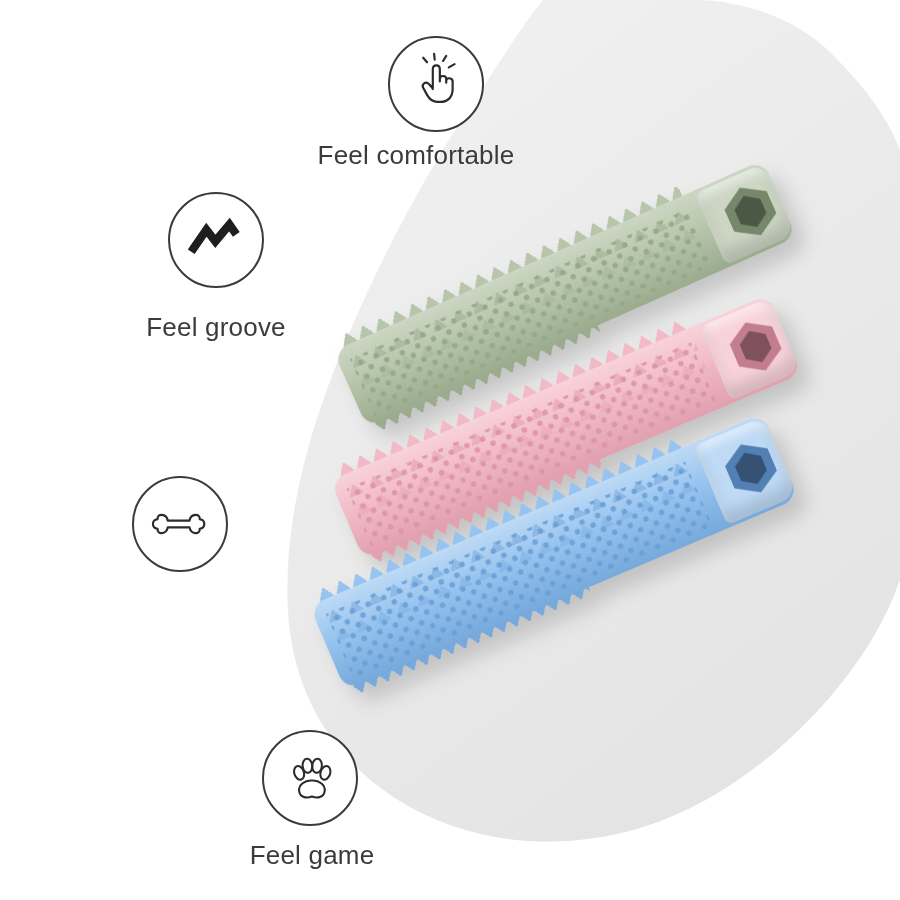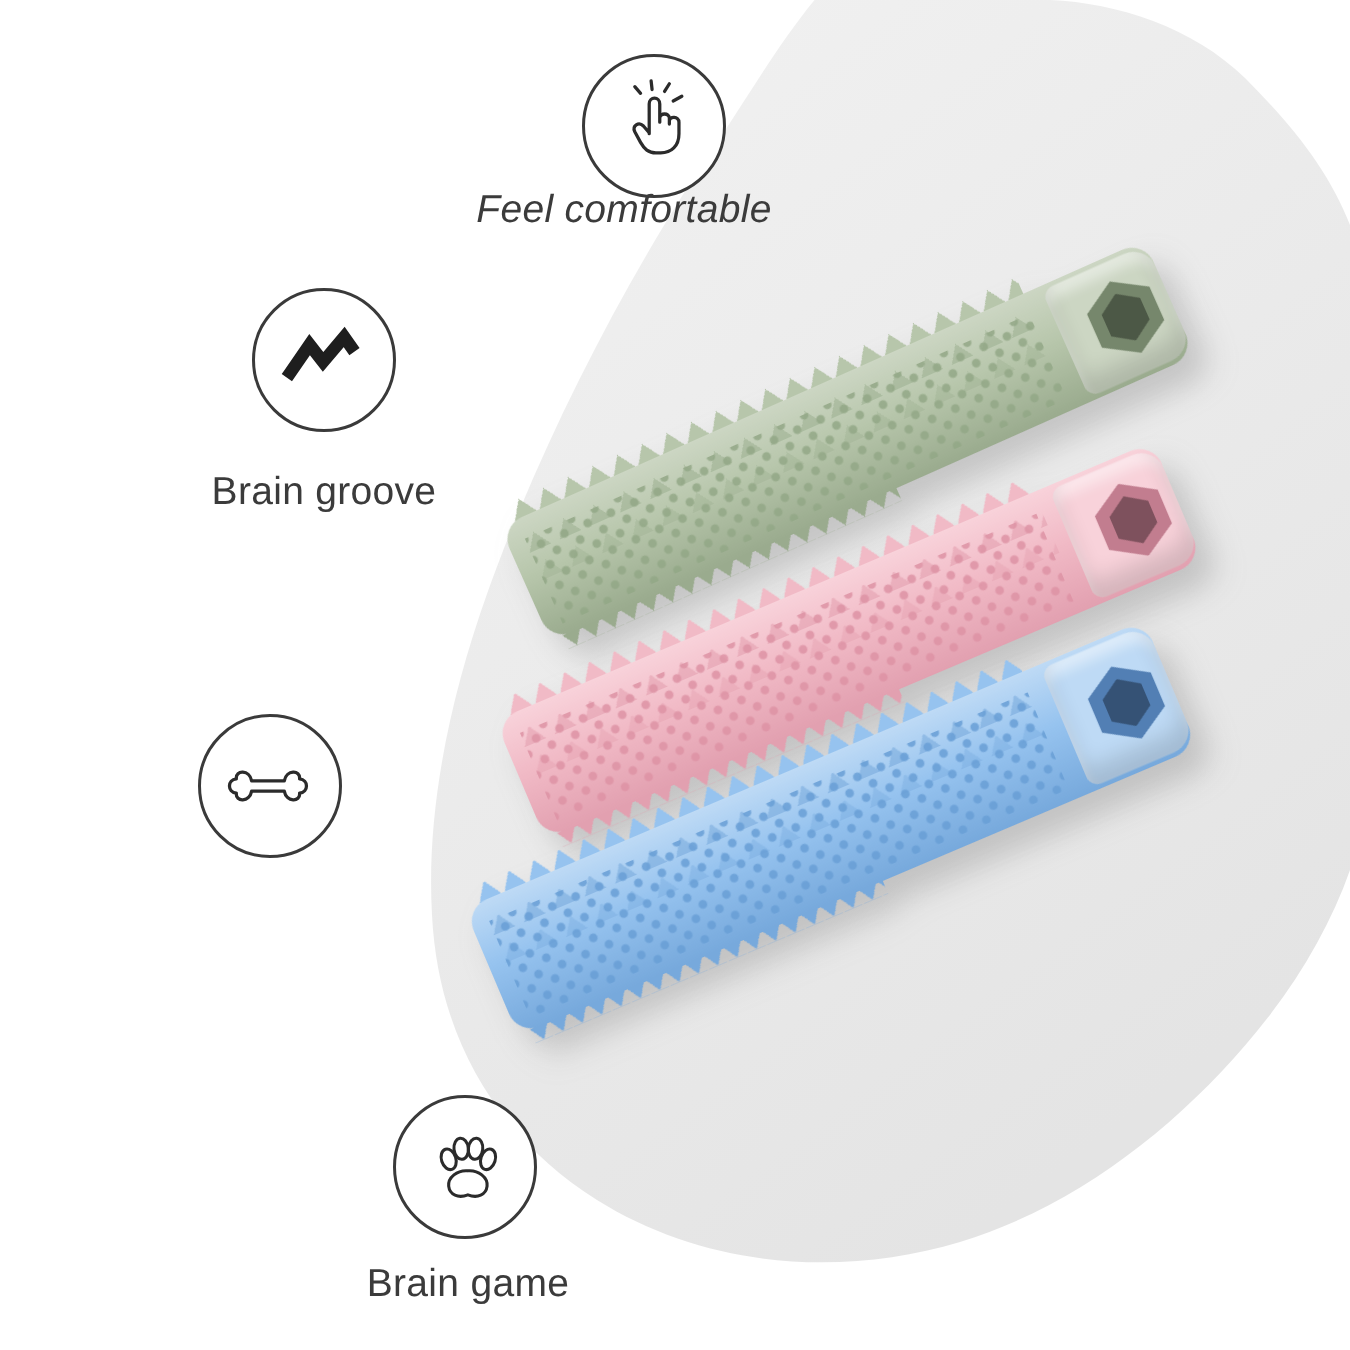--- a/index.html
+++ b/index.html
@@ -16,21 +16,21 @@
   .feature-circle{
     position:absolute;width:96px;height:96px;border-radius:50%;
     border:2.5px solid #3a3a3a;background:#ffffff;
     display:flex;align-items:center;justify-content:center;
     box-sizing:border-box;z-index:3;
   }
   .feature-label{
     position:absolute;width:240px;text-align:center;
     font-size:26px;letter-spacing:.2px;color:#3b3b3b;z-index:3;
   }
-  .c1{left:388px;top:36px;}   .l1{left:296px;top:124px;font-style:italic;}
+  .c1{left:388px;top:36px;}   .l1{left:296px;top:140px;}
   .c2{left:168px;top:192px;}  .l2{left:96px; top:312px;}
   .c3{left:132px;top:476px;}  .l3{left:62px; top:600px;}
   .c4{left:262px;top:730px;}  .l4{left:192px;top:840px;}
 
   
   .toy{
     position:absolute;z-index:2;
     filter:drop-shadow(7px 16px 10px rgba(110,110,110,.30));
   }
   .toy .body{
@@ -154,32 +154,32 @@
       <path d="M45 58 V27 c0-8 11-8 11 0 v19 v-4 c0-6 10-6 10 0 v6 v-3 c0-6 10-5 10 1 v12 c0 13-8 20-19 20 h-5 c-8 0-12-4-16-11 l-6-11 c-3-6 4-11 9-6 l6 7"></path>
     </svg>
   </div>
   <div class="feature-label l1">Feel comfortable</div>
 
   <div class="feature-circle c2">
     <svg class="icon-svg" width="64" height="64" viewBox="0 0 100 100" fill="none" stroke="#1e1e1e" stroke-width="13" stroke-linecap="square" stroke-linejoin="miter">
       <polyline points="15,63 35,34 49,52 71,26 78,36"></polyline>
     </svg>
   </div>
-  <div class="feature-label l2">Brain groove</div>
+  <div class="feature-label l2">Feel groove</div>
 
   <div class="feature-circle c3">
     <svg class="icon-svg" width="68" height="68" viewBox="0 0 100 100" fill="none" stroke="#2b2b2b" stroke-width="3.2" stroke-linejoin="round">
       <path d="M32 45 L64 45 C66 34 80 34 79 43 C88 44 88 56 79 57 C80 66 66 66 64 55 L32 55 C30 66 16 66 17 57 C8 56 8 44 17 43 C16 34 30 34 32 45 Z"></path>
     </svg>
   </div>
 
   <div class="feature-circle c4">
     <svg class="icon-svg" width="64" height="64" viewBox="0 0 100 100" fill="none" stroke="#2b2b2b" stroke-width="3.2" stroke-linejoin="round">
       <ellipse cx="33" cy="42" rx="7.5" ry="11" transform="rotate(-18 33 42)"></ellipse>
       <ellipse cx="46" cy="31" rx="7.5" ry="11" transform="rotate(-6 46 31)"></ellipse>
       <ellipse cx="61" cy="31" rx="7.5" ry="11" transform="rotate(6 61 31)"></ellipse>
       <ellipse cx="74" cy="42" rx="7.5" ry="11" transform="rotate(18 74 42)"></ellipse>
       <path d="M53 54 C64 53 74 61 73 70 C72 79 63 83 53 79 C43 83 34 79 33 70 C32 61 42 53 53 54 Z"></path>
     </svg>
   </div>
-  <div class="feature-label l4">Brain game</div>
+  <div class="feature-label l4">Feel game</div>
 
 </div>
 
 </body></html>

